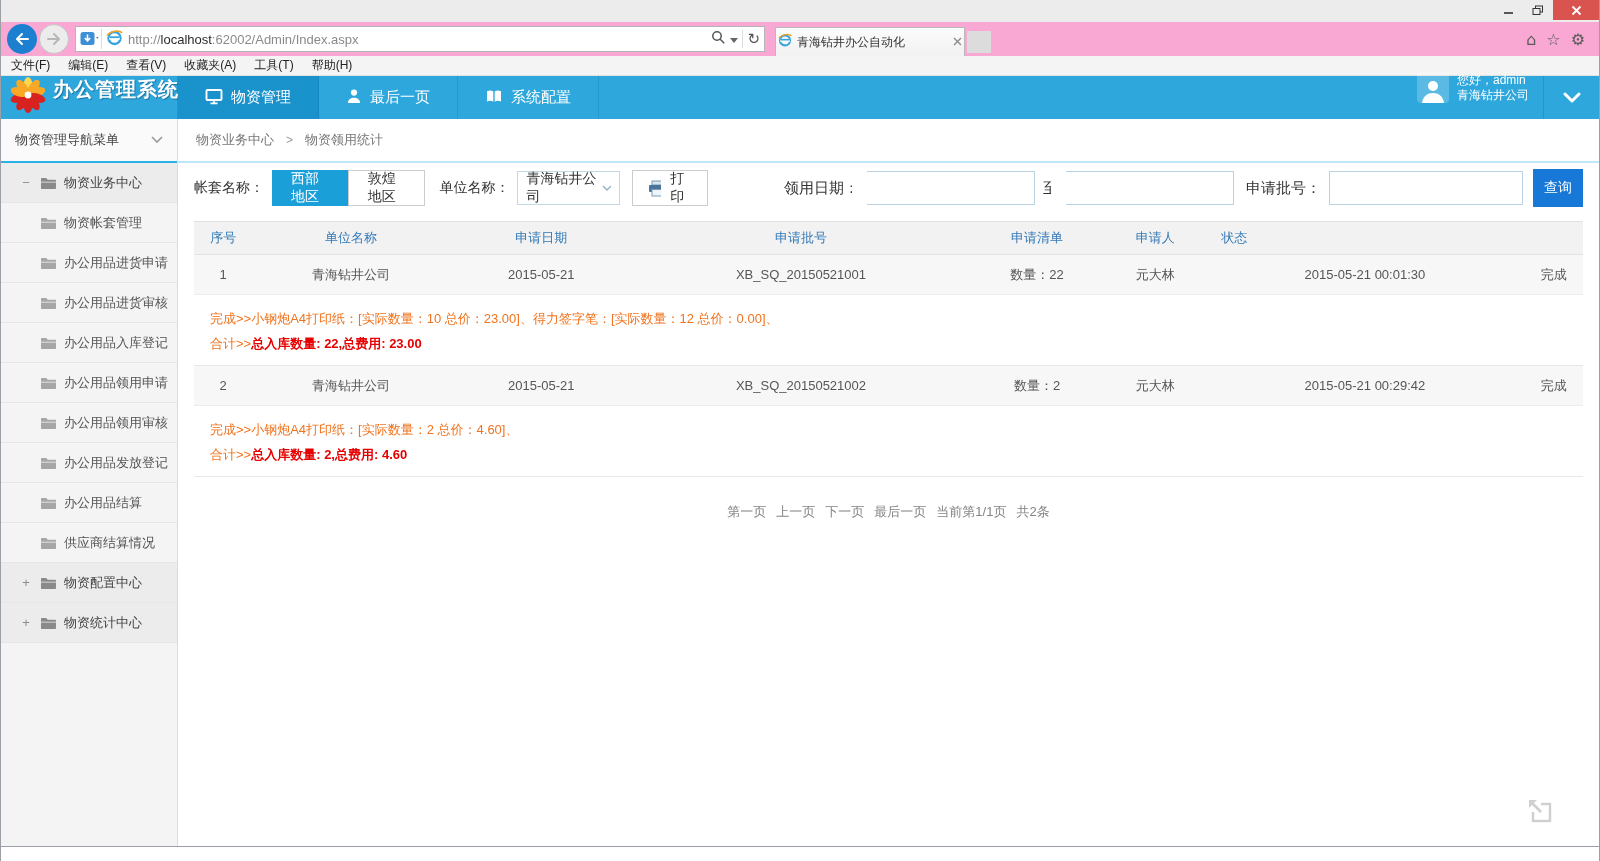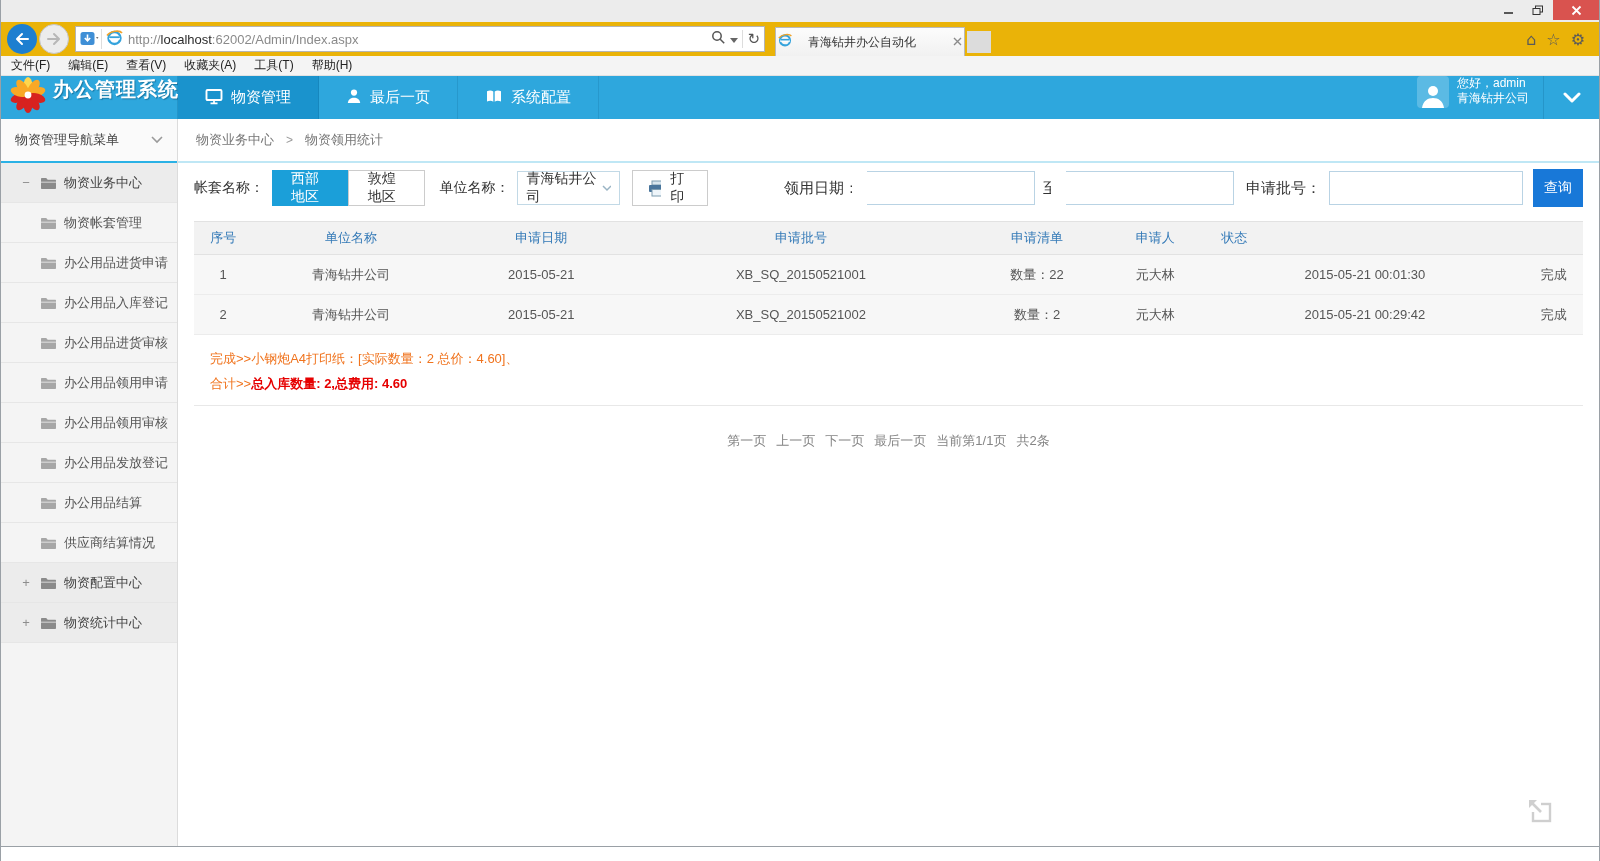--- a/index.html
+++ b/index.html
@@ -4,51 +4,51 @@
 <style>
   * { margin:0; padding:0; box-sizing:border-box; }
   html,body { width:1600px; height:861px; font-family:"Liberation Sans","DejaVu Sans",sans-serif; background:#fff; overflow:hidden; }
   .window { position:relative; width:1600px; height:861px; background:#fff; border:1px solid #9aa0a6; border-top:none; }
 
   
   .titlebar { height:22px; background:#ececec; display:flex; justify-content:flex-end; align-items:flex-start; }
   .win-btn { width:30px; height:20px; display:flex; align-items:center; justify-content:center; cursor:pointer; }
   .win-btn svg { display:block; }
   .win-btn.close { width:46px; background:var(--close-button,#d9534f); }
-  .addr-row { height:34px; background:#eab308; display:flex; align-items:center; padding-left:6px; }
+  .addr-row { height:34px; background:#f9a8d4; display:flex; align-items:center; padding-left:6px; }
   .circ-btn { width:30px; height:30px; border-radius:50%; display:flex; align-items:center; justify-content:center; flex:none; cursor:pointer; }
   .circ-btn.back { background:#1d7fd0; margin-right:2px; }
   .circ-btn.fwd { background:#ececec; border:1px solid #c5c5c5; margin-right:6px; }
   .url-bar { width:690px; height:26px; background:#fff; border:1px solid #b4b4b4; display:flex; align-items:center; padding:0 4px; }
   .url-compat { width:22px; height:20px; display:flex; align-items:center; margin-right:2px; border-right:1px solid #ddd; padding-right:2px; cursor:pointer; }
   .url-ie { width:18px; margin:0 4px 0 2px; }
   .url-text { flex:1; font-size:13px; white-space:nowrap; overflow:hidden; }
   .url-text .dim { color:#8a8a8a; } .url-text .host { color:#2b2b2b; }
   .url-icons { display:flex; align-items:center; gap:4px; color:#666; }
   .url-icons .sep { width:1px; height:18px; background:#ddd; }
   .url-icons span { cursor:pointer; }
   .refresh-glyph { font-size:15px; color:#555; }
-  .tab { width:190px; height:29px; align-self:flex-end; background:linear-gradient(#fcfcfc,#f1f1f1); border:1px solid #b9b9b9; border-bottom:none; margin-left:10px; display:flex; align-items:center; padding:0 2px; gap:16px; cursor:pointer; }
+  .tab { width:190px; height:29px; align-self:flex-end; background:linear-gradient(#fcfcfc,#f1f1f1); border:1px solid #b9b9b9; border-bottom:none; margin-left:10px; display:flex; align-items:center; padding:0 2px; gap:5px; cursor:pointer; }
   .tab-title { flex:1; font-size:12px; color:#333; white-space:nowrap; overflow:hidden; }
   .tab-close { color:#888; font-size:12px; cursor:pointer; }
   .newtab { width:24px; height:22px; background:#dcdcdc; align-self:flex-end; margin:0 0 3px 2px; cursor:pointer; }
   .chrome-right { margin-left:auto; display:flex; align-items:center; gap:10px; padding-right:14px; color:#5a5a5a; font-size:16px; }
   .chrome-right span { cursor:pointer; font-family:"DejaVu Sans",sans-serif; }
   .menubar { height:20px; background:#f4f4f4; display:flex; align-items:center; padding-left:10px; gap:18px; font-size:12px; color:#222; border-bottom:1px solid #e2e2e2; }
   .menubar span { cursor:pointer; }
 
   
   .appnav { height:43px; background:var(--nav-bg,#2ea7dd); display:flex; align-items:stretch; }
   .logo { width:177px; flex:none; display:flex; gap:6px; padding-left:8px; border-right:1px solid rgba(0,70,110,.18); }
   .logo-text { color:#fff; font-size:20px; font-weight:bold; letter-spacing:1px; text-shadow:1px 1px 1px rgba(0,60,90,.45); white-space:nowrap; }
   .nav-items { display:flex; align-items:stretch; }
   .nav-item { display:flex; align-items:center; gap:8px; padding:0 27px; color:#fff; font-size:15px; cursor:pointer; border-right:1px solid rgba(0,70,110,.15); }
   .nav-item.active { background:var(--nav-active,#1a93cd); }
   .user-area { margin-left:auto; display:flex; align-items:stretch; }
-  .user-block { display:flex; align-items:flex-start; gap:8px; padding:0 14px; }
+  .user-block { display:flex; align-items:flex-end; gap:8px; padding:16px 14px; }
   .avatar { width:32px; height:32px; border-radius:4px; background:rgba(255,255,255,.22); display:flex; align-items:flex-end; justify-content:center; overflow:hidden; }
   .user-lines { color:#fff; font-size:12px; line-height:15px; white-space:nowrap; }
   .user-chevron { width:56px; display:flex; align-items:center; justify-content:center; border-left:1px solid rgba(0,70,110,.18); cursor:pointer; }
 
   
   .main { display:flex; height:727px; }
   .sidebar { width:177px; flex:none; background:#f4f4f4; border-right:1px solid #dcdcdc; }
   .sidebar-header { height:44px; display:flex; align-items:center; justify-content:space-between; padding:0 14px; font-size:13px; color:#444; border-bottom:2px solid #2ab1e5; background:#fafafa; }
   .side-item { height:40px; display:flex; align-items:center; padding-left:18px; gap:7px; font-size:13px; color:#555; border-bottom:1px solid #e6e6e6; cursor:pointer; }
   .side-item.parent { background:#ececec; color:#444; }
@@ -281,31 +281,31 @@
             <span>办公用品进货申请</span>
           </div>
           <div class="side-item child">
             <span class="side-sign"></span>
             <span class="side-folder">
               <svg width="17" height="14">
                 <path d="M1 3.1c0-.6.4-1 1-1h4.2L7.7 3.8H15c.6 0 1 .4 1 1v7.1c0 .6-.4 1-1 1H2c-.6 0-1-.4-1-1z" fill="#a6a6a6"></path>
                 <rect x="1" y="5.6" width="15" height="1.2" fill="rgba(255,255,255,.55)"></rect>
               </svg>
             </span>
+            <span>办公用品进货审核</span>
+          </div>
+          <div class="side-item child">
+            <span class="side-sign"></span>
+            <span class="side-folder">
+              <svg width="17" height="14">
+                <path d="M1 3.1c0-.6.4-1 1-1h4.2L7.7 3.8H15c.6 0 1 .4 1 1v7.1c0 .6-.4 1-1 1H2c-.6 0-1-.4-1-1z" fill="#a6a6a6"></path>
+                <rect x="1" y="5.6" width="15" height="1.2" fill="rgba(255,255,255,.55)"></rect>
+              </svg>
+            </span>
             <span>办公用品入库登记</span>
-          </div>
-          <div class="side-item child">
-            <span class="side-sign"></span>
-            <span class="side-folder">
-              <svg width="17" height="14">
-                <path d="M1 3.1c0-.6.4-1 1-1h4.2L7.7 3.8H15c.6 0 1 .4 1 1v7.1c0 .6-.4 1-1 1H2c-.6 0-1-.4-1-1z" fill="#a6a6a6"></path>
-                <rect x="1" y="5.6" width="15" height="1.2" fill="rgba(255,255,255,.55)"></rect>
-              </svg>
-            </span>
-            <span>办公用品进货审核</span>
           </div>
           <div class="side-item child">
             <span class="side-sign"></span>
             <span class="side-folder">
               <svg width="17" height="14">
                 <path d="M1 3.1c0-.6.4-1 1-1h4.2L7.7 3.8H15c.6 0 1 .4 1 1v7.1c0 .6-.4 1-1 1H2c-.6 0-1-.4-1-1z" fill="#a6a6a6"></path>
                 <rect x="1" y="5.6" width="15" height="1.2" fill="rgba(255,255,255,.55)"></rect>
               </svg>
             </span>
             <span>办公用品领用申请</span>
@@ -441,20 +441,24 @@
         <div id="tbody">
             <div class="trow">
               <div class="cell" style="width:4.2%">1</div>
               <div class="cell" style="width:14.2%">青海钻井公司</div>
               <div class="cell" style="width:13.2%">2015-05-21</div>
               <div class="cell" style="width:24.2%">XB_SQ_20150521001</div>
               <div class="cell" style="width:9.8%">数量：22</div>
               <div class="cell" style="width:7.2%">元大林</div>
               <div class="cell" style="width:23%">2015-05-21 00:01:30</div>
               <div class="cell" style="width:4.2%">完成</div>
+            </div>
+            <div class="detail">
+              <div class="line1">完成&gt;&gt;小钢炮A4打印纸：[实际数量：10 总价：23.00]、得力签字笔：[实际数量：12 总价：0.00]、</div>
+              <div><span class="prefix">合计&gt;&gt;</span><span class="total">总入库数量: 22,总费用: 23.00</span></div>
             </div>
             <div class="trow">
               <div class="cell" style="width:4.2%">2</div>
               <div class="cell" style="width:14.2%">青海钻井公司</div>
               <div class="cell" style="width:13.2%">2015-05-21</div>
               <div class="cell" style="width:24.2%">XB_SQ_20150521002</div>
               <div class="cell" style="width:9.8%">数量：2</div>
               <div class="cell" style="width:7.2%">元大林</div>
               <div class="cell" style="width:23%">2015-05-21 00:29:42</div>
               <div class="cell" style="width:4.2%">完成</div>

